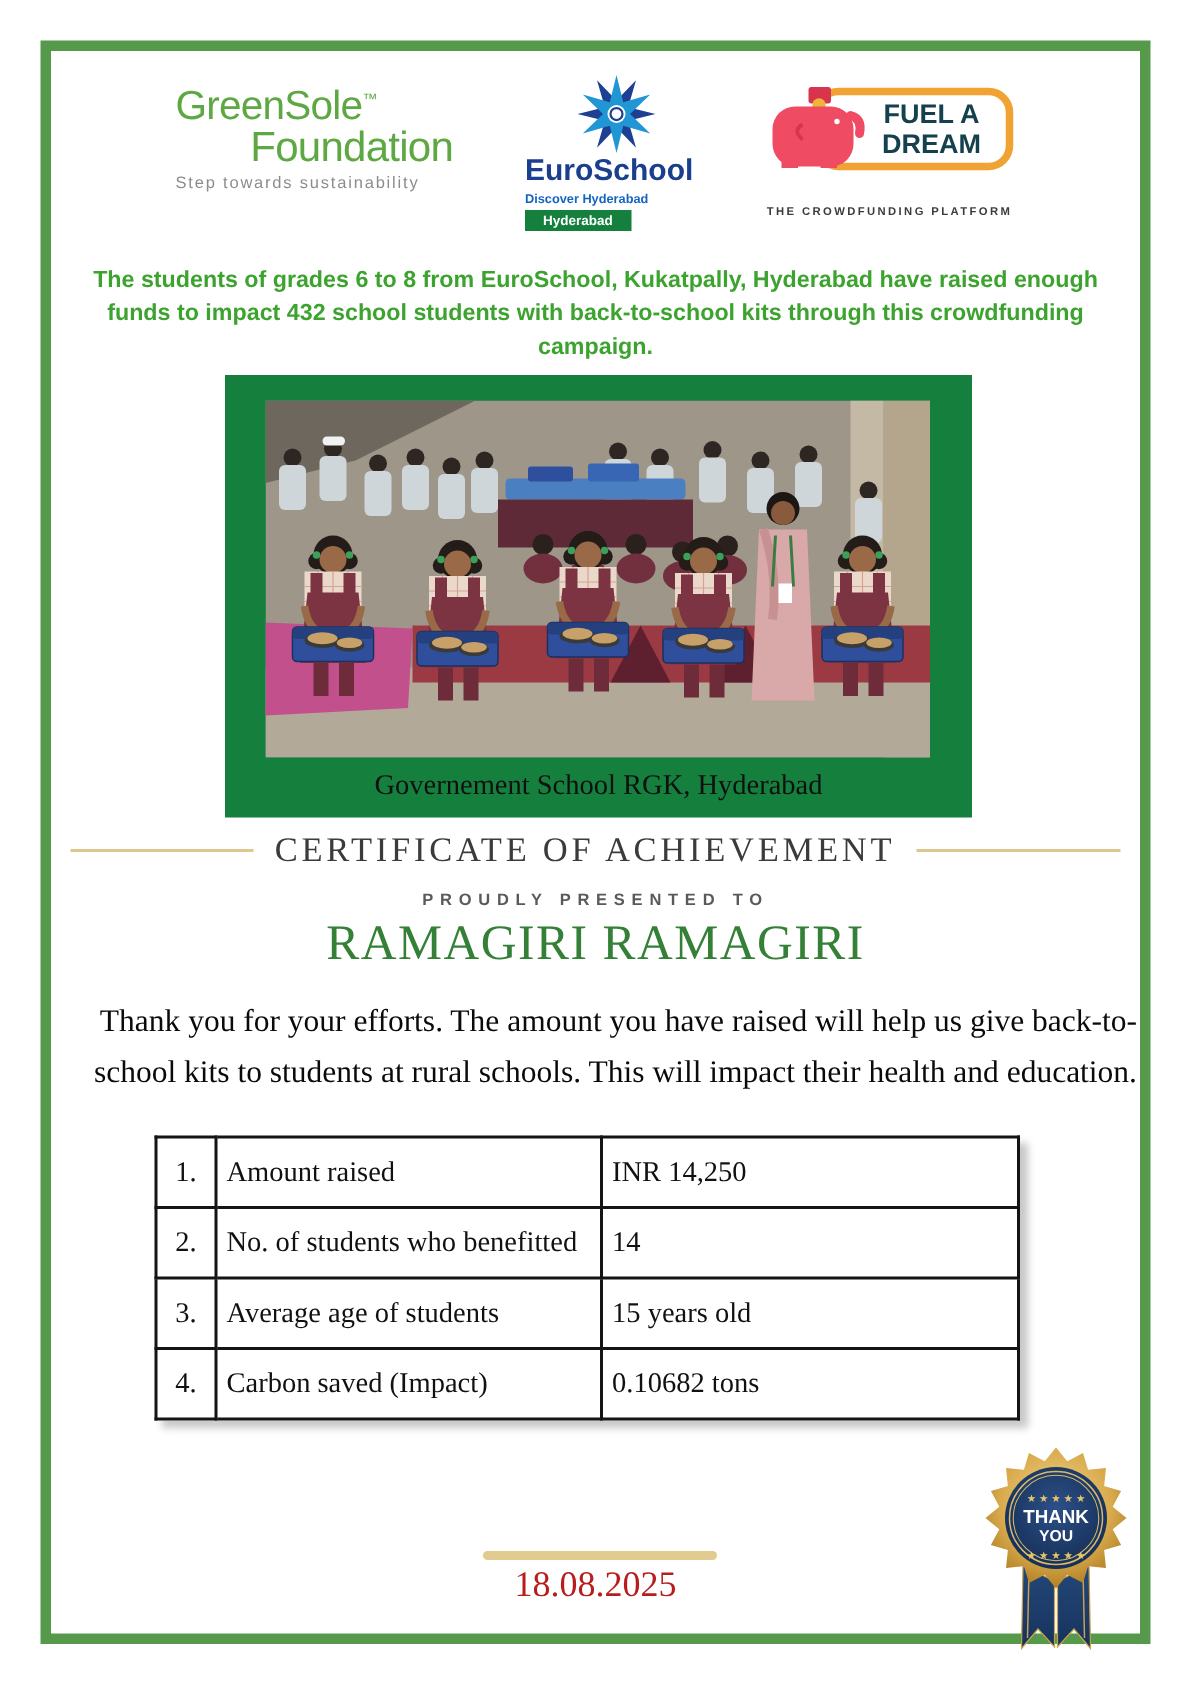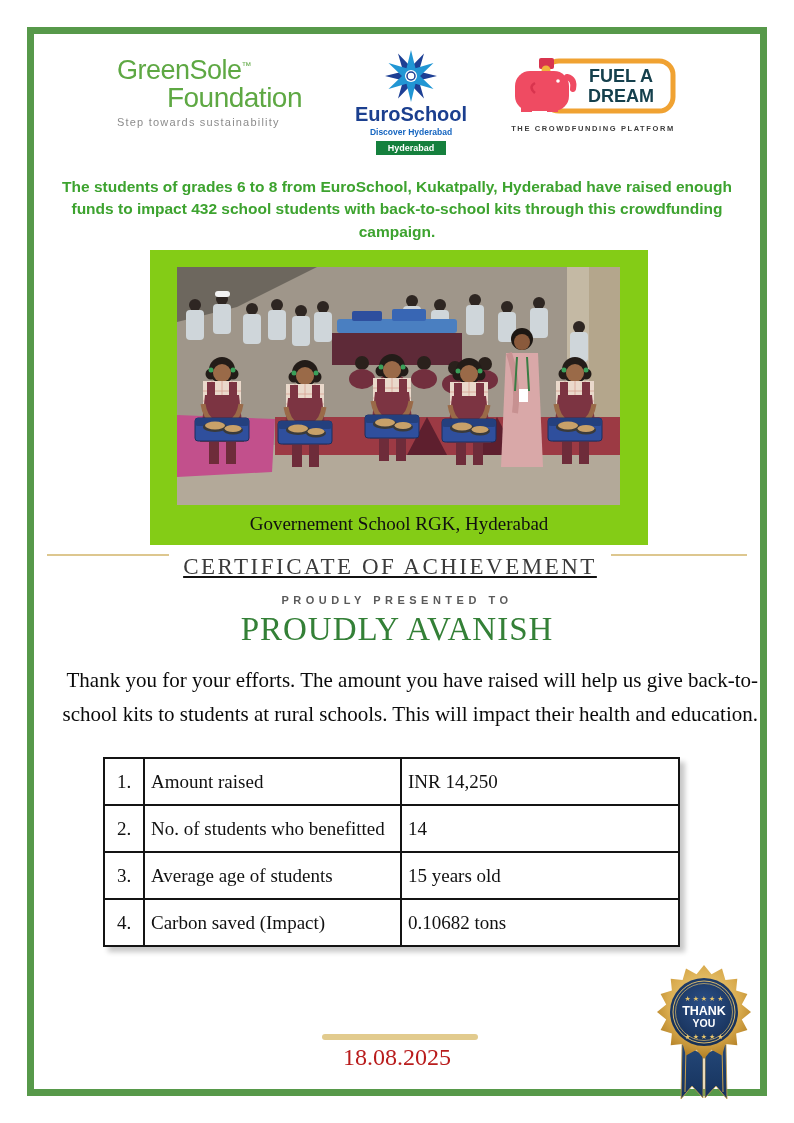--- a/index.html
+++ b/index.html
@@ -13,43 +13,43 @@
     position:absolute; left:27px; top:27px; right:27px; bottom:27px;
     border:7px solid #57994a;
   }
   
   .logo-greensole { position:absolute; left:117px; top:57px; width:185px; font-family:"Liberation Sans", sans-serif; }
   .gs-line1 { font-size:27px; color:#5ea843; letter-spacing:-0.5px; line-height:1.0; }
   .gs-tm { font-size:10px; vertical-align:super; color:#5ea843; }
   .gs-line2 { font-size:28px; color:#5ea843; letter-spacing:-0.5px; line-height:1.0;text-align:right; }
   .gs-tagline { margin-top:4px; font-size:11px; color:#8c8c8c; letter-spacing:1.2px; }
 
-  .logo-euroschool { position:absolute; left:350px; top:50px; width:122px; text-align:center; font-family:"Liberation Sans", sans-serif; }
+  .logo-euroschool { position:absolute; left:350px; top:50px; width:122px; font-family:"Liberation Sans", sans-serif; }
   .es-star { display:block; margin:0 auto; }
   .es-name { font-size:20px; font-weight:bold; color:#1b3f8f; margin-top:1px; }
   .es-tagline { font-size:8.5px; font-weight:bold; color:#1565c0; margin-top:1px; }
   .es-city { display:inline-block; margin-top:2px; background:#15803d; color:#fff; font-size:9px; font-weight:bold; padding:2px 12px; }
 
   .logo-fad { position:absolute; left:505px; top:53px; width:176px; font-family:"Liberation Sans", sans-serif; }
-  .fad-tagline { margin-top:3px; text-align:center; font-size:7.5px; font-weight:bold; color:#3c3c3c; letter-spacing:1.6px; }
+  .fad-tagline { margin-top:14px; text-align:center; font-size:7.5px; font-weight:bold; color:#3c3c3c; letter-spacing:1.6px; }
 
   
   .intro {
     position:absolute; top:176px; left:55px; right:55px; text-align:center;
     font-family:"Liberation Sans", sans-serif; font-weight:bold;
     font-size:15.5px; line-height:1.45; color:#3da32f;
   }
 
   
-  .photo-panel { position:absolute; left:150px; top:250px; width:498px; height:295px; background:#84cc16;text-decoration:underline; }
+  .photo-panel { position:absolute; left:150px; top:250px; width:498px; height:295px; background:#15803d;text-decoration:underline; }
   .photo { position:absolute; left:27px; top:17px; }
   .caption { position:absolute; bottom:10px; left:0; right:0; text-align:center; font-size:19px; color:#101010; }
 
   
-  .title-row { position:absolute; top:554px; left:0; right:0; display:flex; justify-content:center; gap:14px;text-decoration:underline; }
+  .title-row { position:absolute; top:554px; left:0; right:0; display:flex; align-items:center; justify-content:center; gap:14px; }
   .title-line { height:2px; background:#ddc78f; }
   .title-line.left  { width:122px; }
   .title-line.right { width:136px; }
   .title-text { font-size:23px; letter-spacing:2.5px; color:#3b3b3b; white-space:nowrap; }
 
   .presented { position:absolute; top:594px; left:0; right:0; text-align:center;
     font-family:"Liberation Sans", sans-serif; font-size:11px; font-weight:600;
     letter-spacing:4.5px; color:#5a5a5a; }
   .recipient { position:absolute; top:611px; left:0; right:0; text-align:center;
     font-size:33px; letter-spacing:1px; color:#348037; }
@@ -207,21 +207,21 @@
     <div class="caption">Governement School RGK, Hyderabad</div>
   </div>
 
   <div class="title-row">
     <div class="title-line left"></div>
     <div class="title-text">CERTIFICATE OF ACHIEVEMENT</div>
     <div class="title-line right"></div>
   </div>
 
   <div class="presented">PROUDLY PRESENTED TO</div>
-  <div class="recipient">PROUDLY AVANISH</div>
+  <div class="recipient">RAMAGIRI RAMAGIRI</div>
   <div class="message">Thank you for your efforts. The amount you have raised will help us give back-to-school kits to students at rural schools. This will impact their health and education.</div>
 
   <table class="impact">
     <tbody>
       <tr>
         <td class="c-num">1.</td>
         <td class="c-label">Amount raised</td>
         <td class="c-value">INR 14,250</td>
       </tr>
       <tr>

